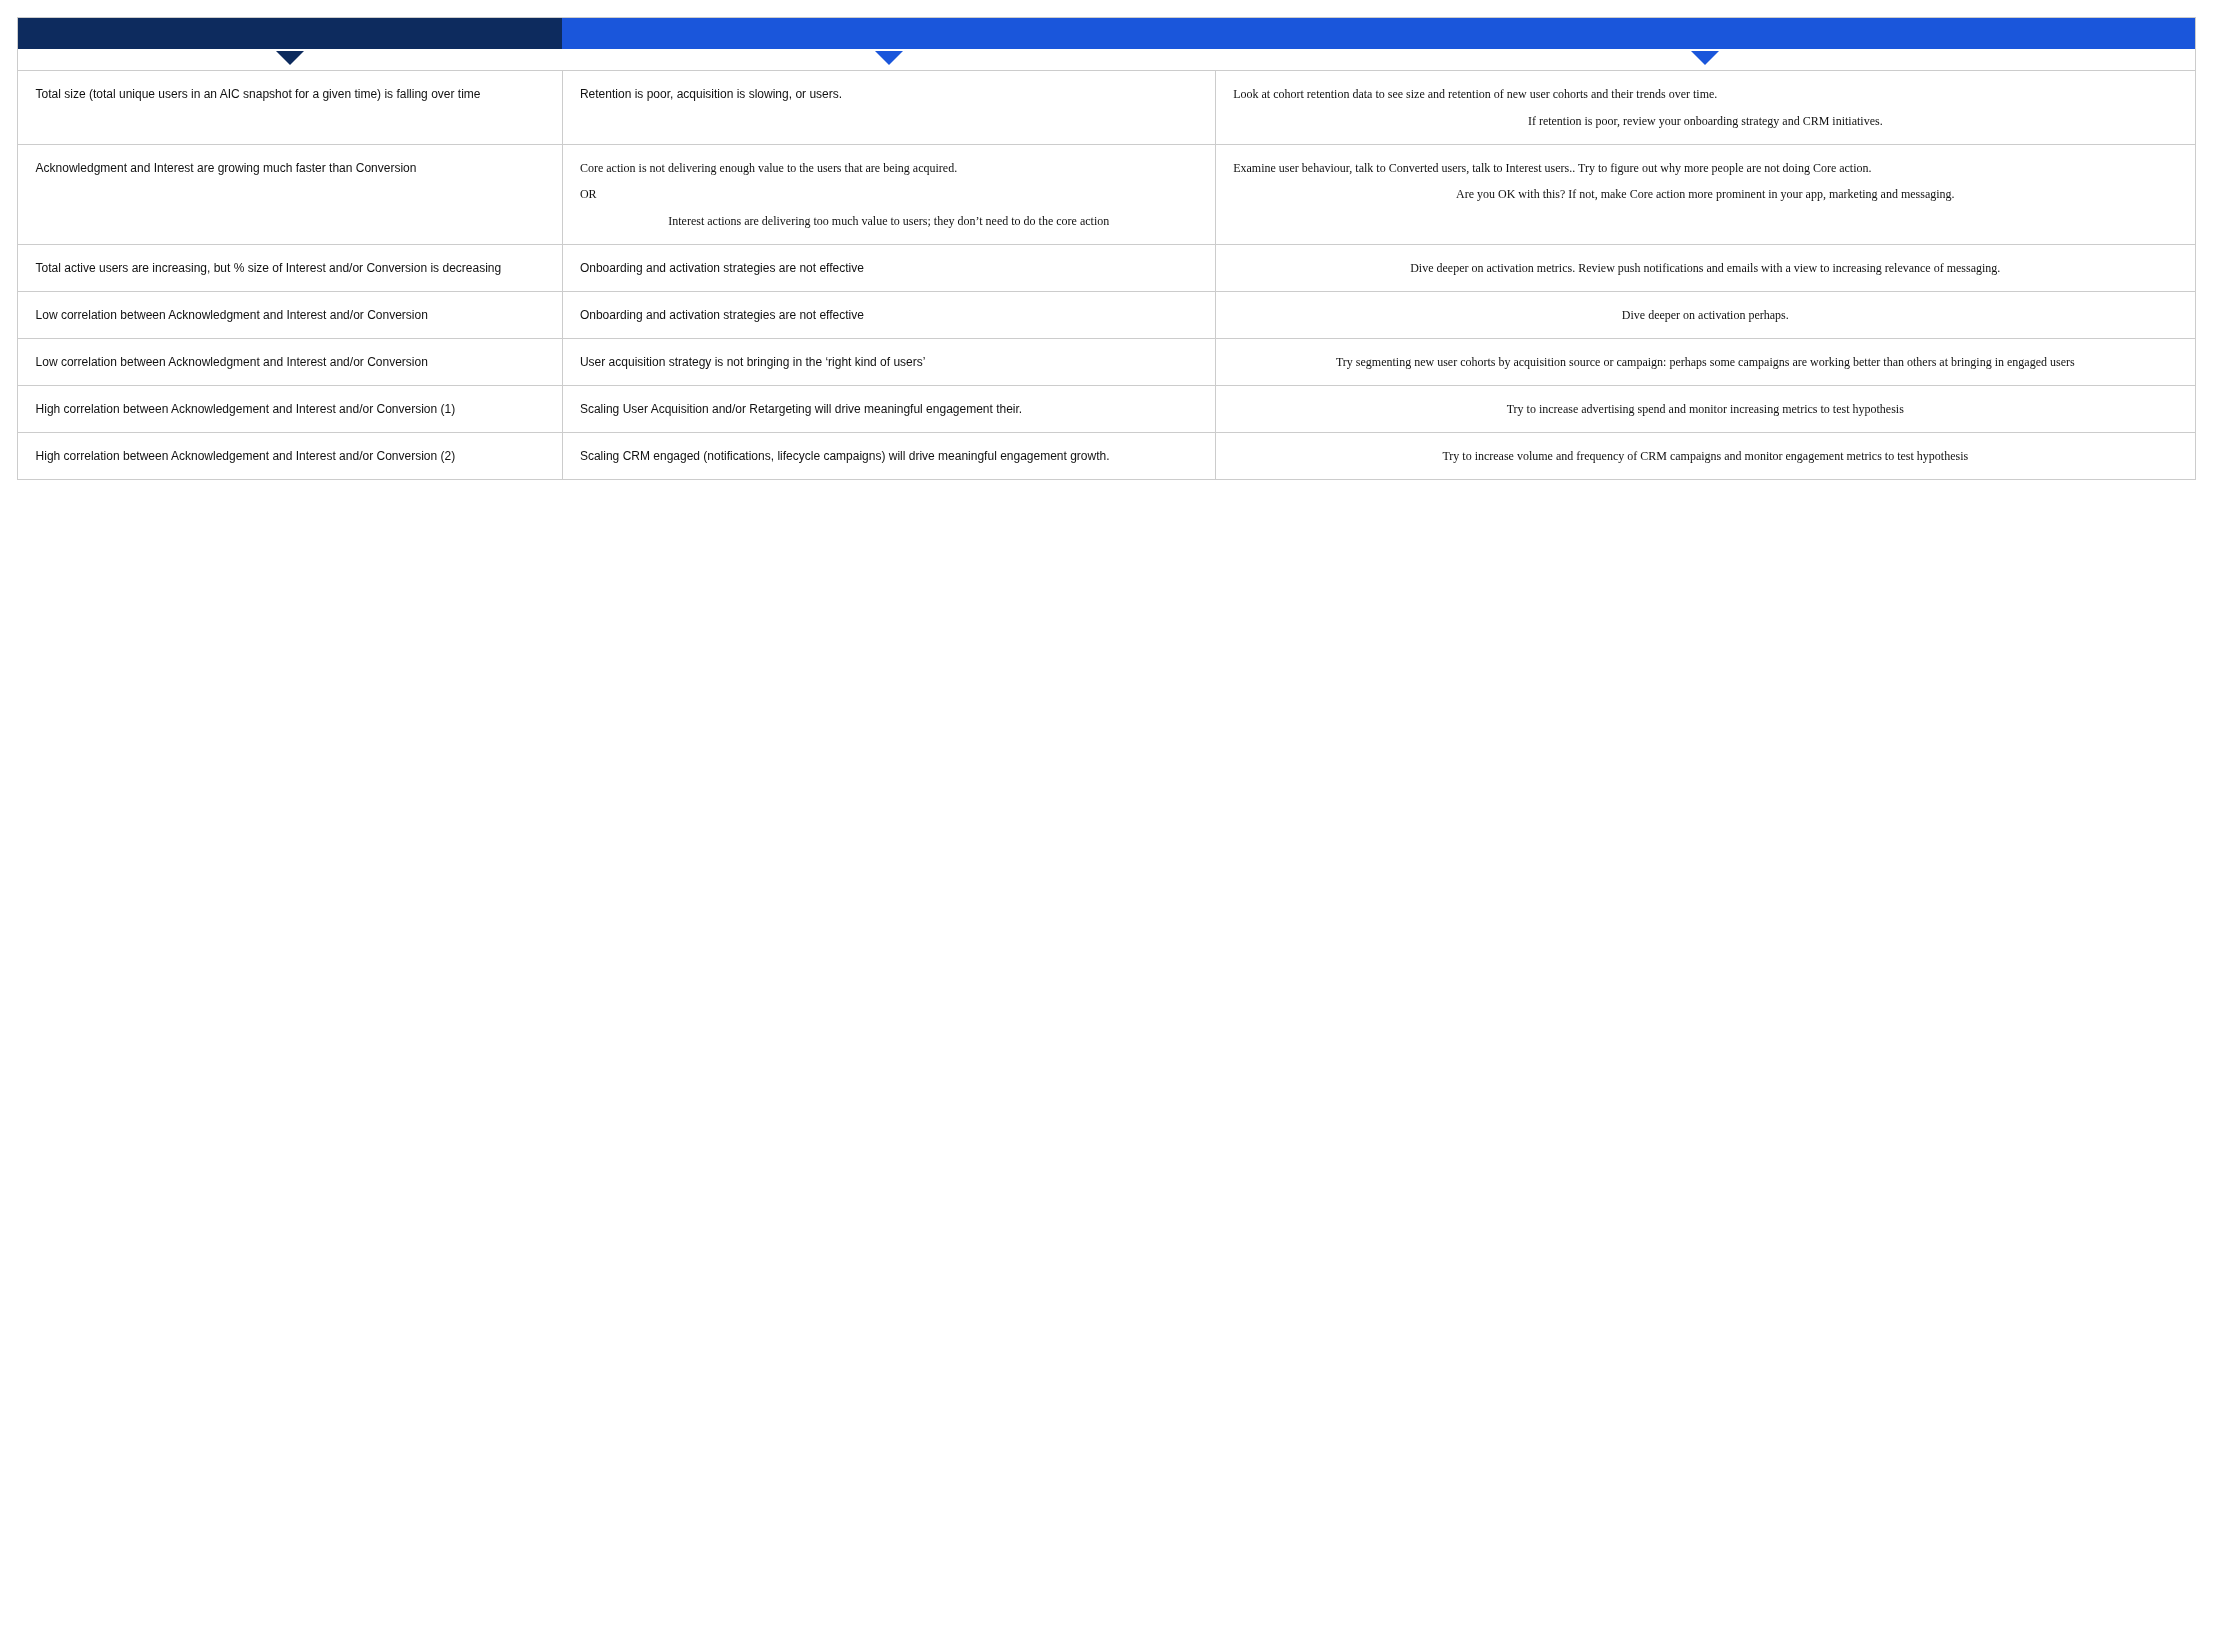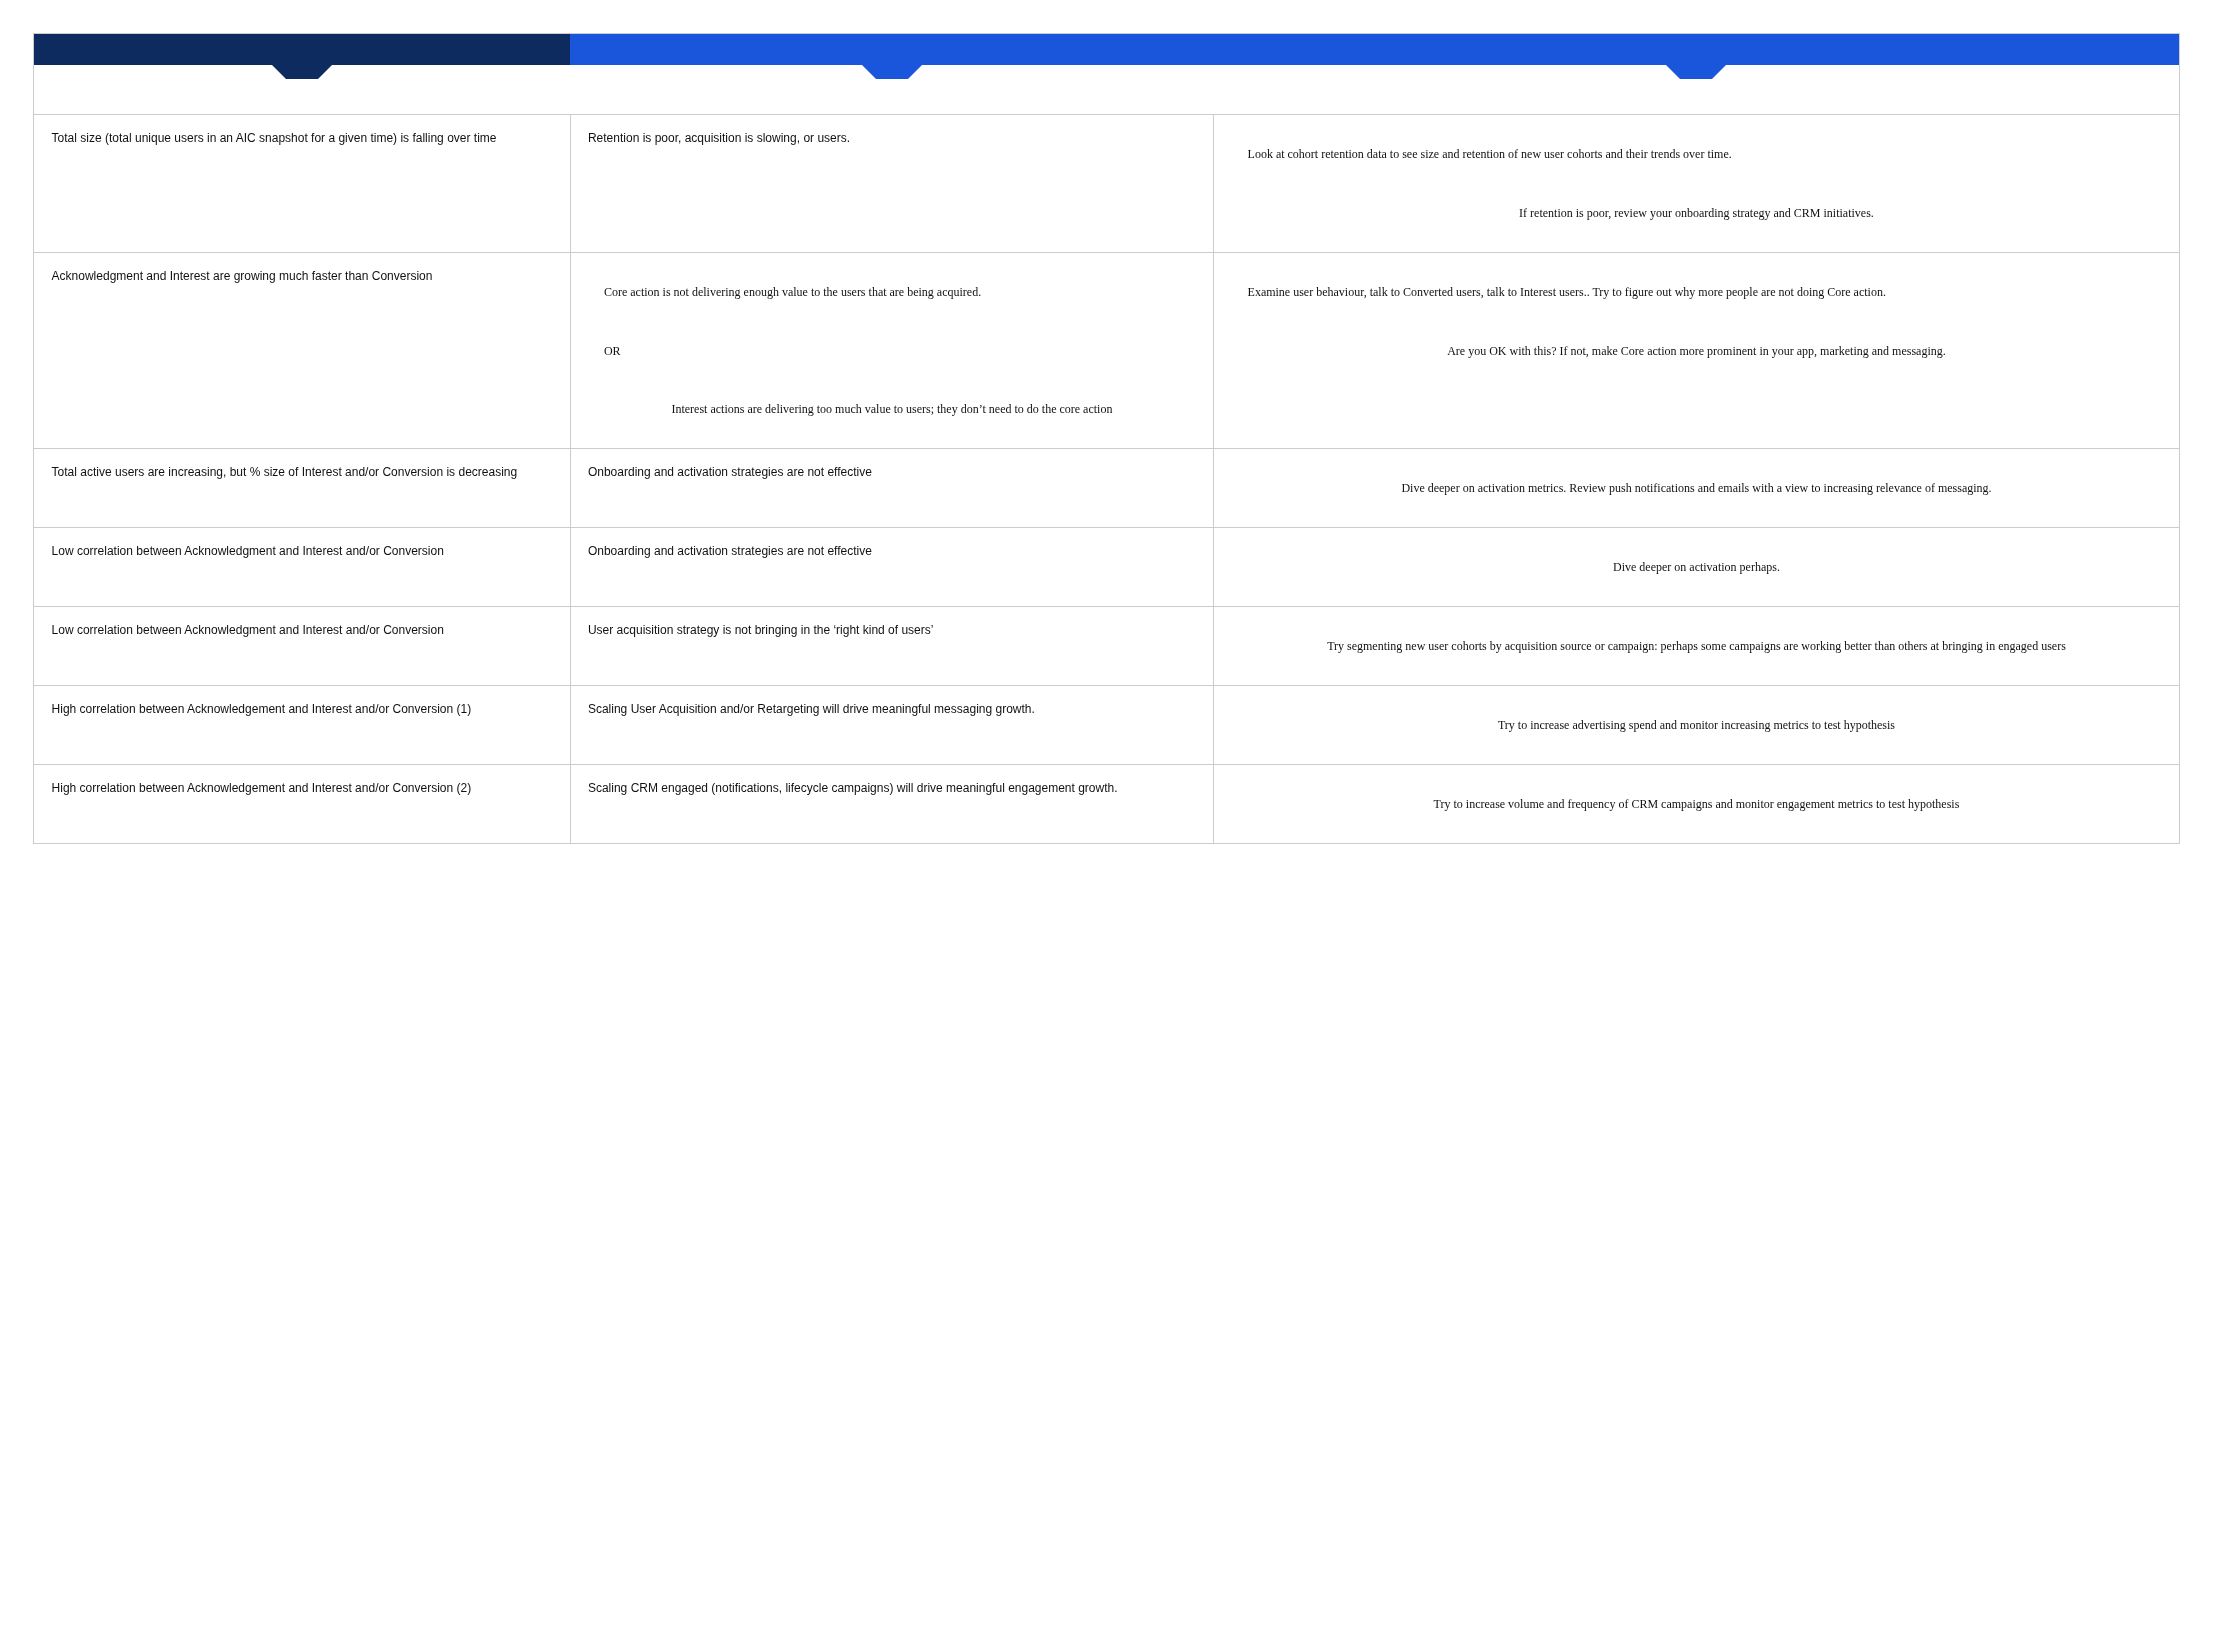--- a/index.html
+++ b/index.html
@@ -1,15 +1,15 @@
 <!DOCTYPE html>
 <html style="font-size:14px"><head>
   <meta charset="utf-8">
   <style>
-    * { box-sizing: border-box; margin: 0; padding: 16px; }
+    * { box-sizing: border-box; margin: 0; padding: 0; }
     body {
       font-family: Arial, sans-serif;
       background: #ffffff;
       padding: 17.3px;
     }
     .table-container {
       width: 100%;
       border-collapse: collapse;
       border: 0.9px solid #ccc;
     }
@@ -127,21 +127,21 @@
       </tr>
       <tr class="data-row">
         <td>Low correlation between Acknowledgment and Interest and/or Conversion</td>
         <td>User acquisition strategy is not bringing in the ‘right kind of users’</td>
         <td>
           <p>Try segmenting new user cohorts by acquisition source or campaign: perhaps some campaigns are working better than others at bringing in engaged users</p>
         </td>
       </tr>
       <tr class="data-row">
         <td>High correlation between Acknowledgement and Interest and/or Conversion (1)</td>
-        <td>Scaling User Acquisition and/or Retargeting will drive meaningful messaging growth.</td>
+        <td>Scaling User Acquisition and/or Retargeting will drive meaningful engagement their.</td>
         <td>
           <p>Try to increase advertising spend and monitor increasing metrics to test hypothesis</p>
         </td>
       </tr>
       <tr class="data-row">
         <td>High correlation between Acknowledgement and Interest and/or Conversion (2)</td>
         <td>Scaling CRM engaged (notifications, lifecycle campaigns) will drive meaningful engagement growth.</td>
         <td>
           <p>Try to increase volume and frequency of CRM campaigns and monitor engagement metrics to test hypothesis</p>
         </td>

